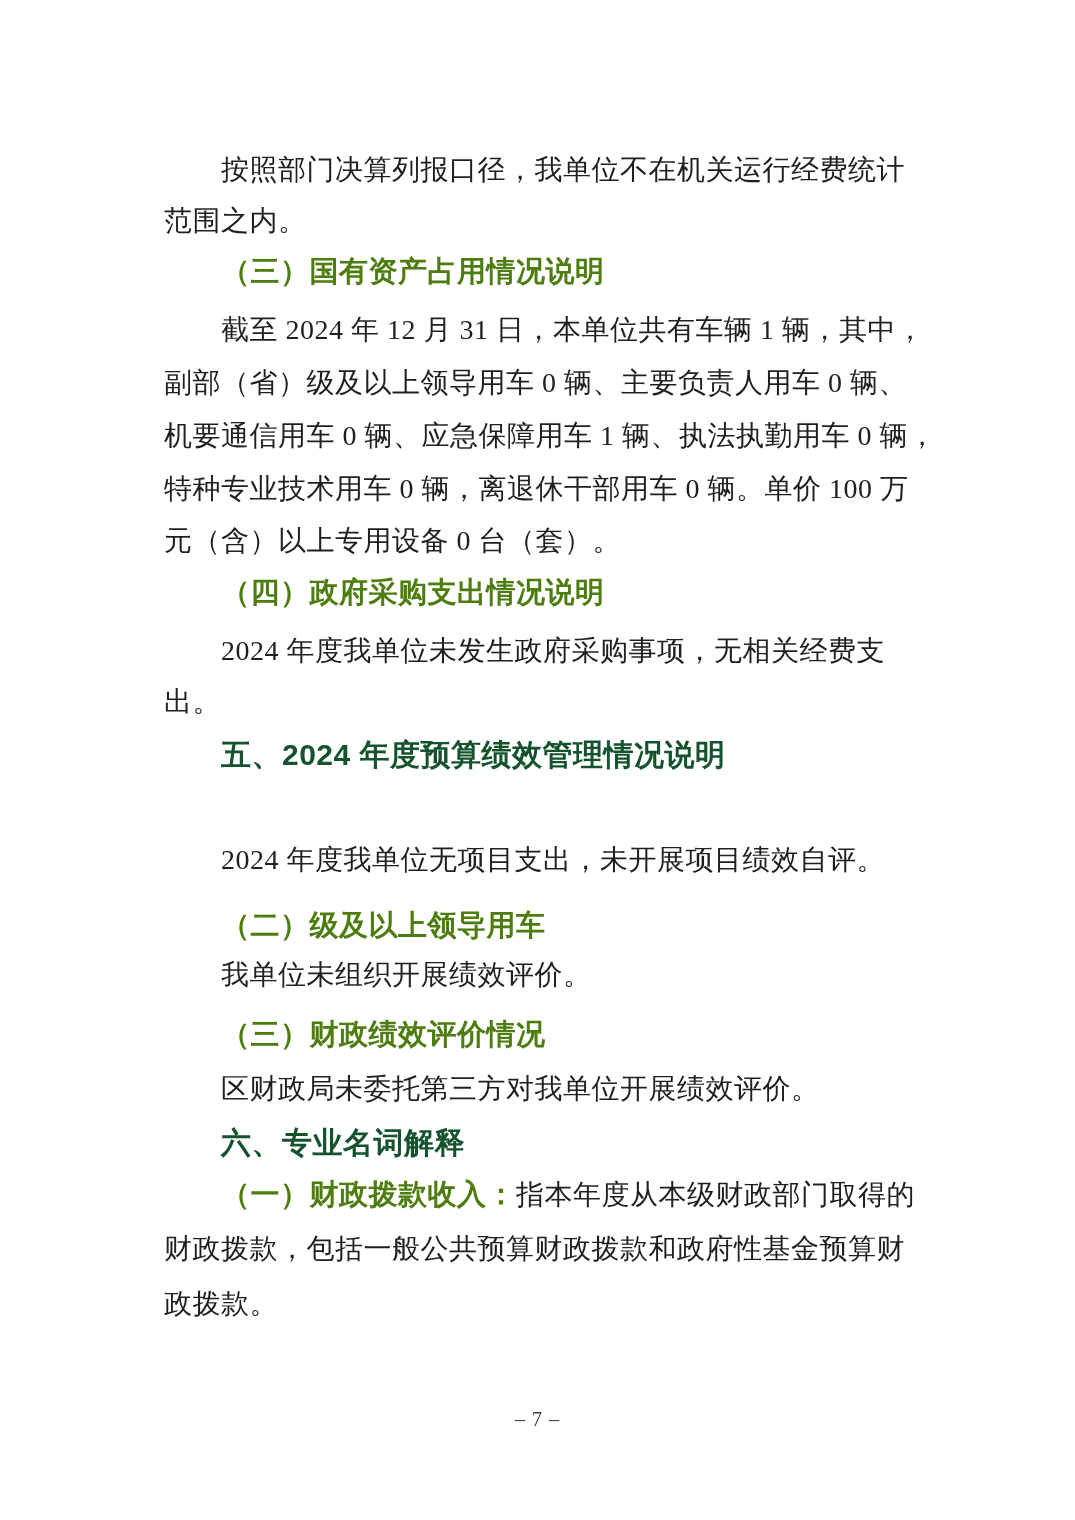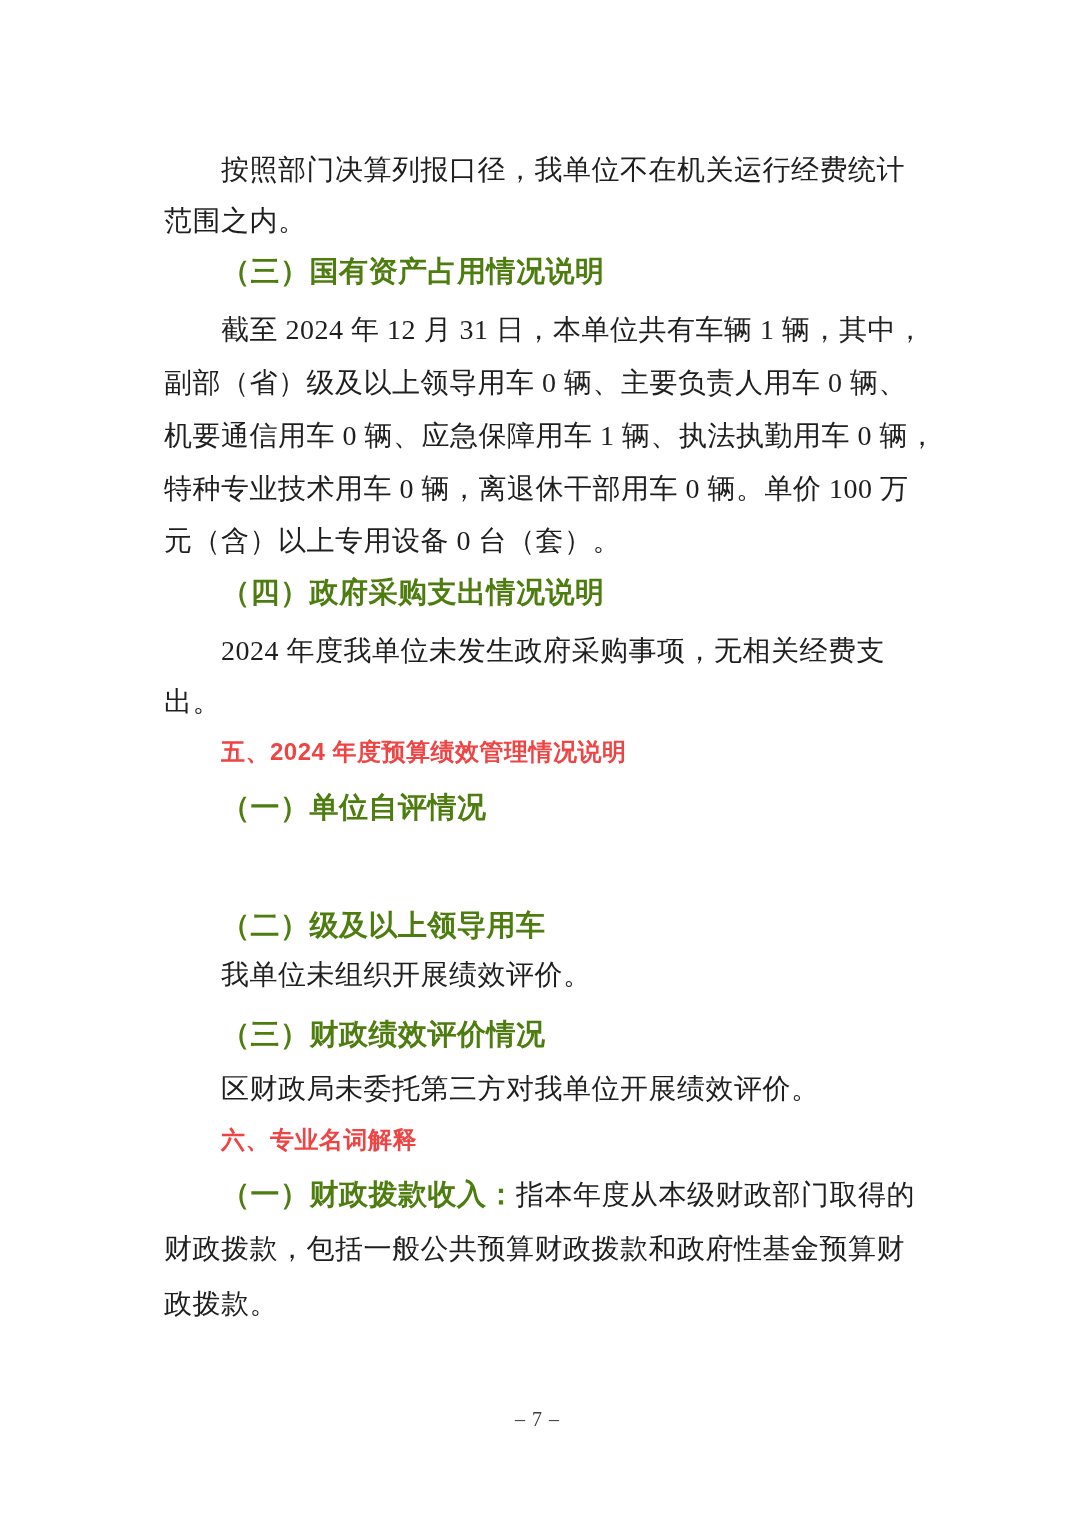--- a/index.html
+++ b/index.html
@@ -31,23 +31,23 @@
   }
   .kai {
     font-family: "Liberation Serif", "DejaVu Serif", serif;
     font-size: 29px;
     font-weight: bold;
     color: #4d7c0f;
     letter-spacing: 0.5px;
   }
   .hei {
     font-family: "Liberation Sans", "DejaVu Sans", sans-serif;
-    font-size: 24px;
+    font-size: 30px;
     font-weight: bold;
-    color: #ef4444;
+    color: #14532d;
     letter-spacing: 0.5px;
   }
   .indent { padding-left: 57px; }
   .footer {
     position: absolute;
     left: 0;
     top: 1408px;
     width: 1075px;
     text-align: center;
     font-family: "Liberation Serif", "DejaVu Serif", serif;
@@ -73,21 +73,21 @@
     <div class="line body" style="top:473px">特种专业技术用车 0 辆，离退休干部用车 0 辆。单价 100 万</div>
     <div class="line body" style="top:525px">元（含）以上专用设备 0 台（套）。</div>
 
     <div class="line kai indent" style="top:576px">（四）政府采购支出情况说明</div>
 
     <div class="line body indent" style="top:635px">2024 年度我单位未发生政府采购事项，无相关经费支</div>
     <div class="line body" style="top:686px">出。</div>
 
     <div class="line hei indent" style="top:738px">五、2024 年度预算绩效管理情况说明</div>
 
-    <div class="line kai indent" style="top:791px">（一）单位自评情况</div>
+    <div class="line body indent" style="top:844px">2024 年度我单位无项目支出，未开展项目绩效自评。</div>
 
     <div class="line kai indent" style="top:909px">（二）级及以上领导用车</div>
     <div class="line body indent" style="top:959px">我单位未组织开展绩效评价。</div>
 
     <div class="line kai indent" style="top:1018px">（三）财政绩效评价情况</div>
     <div class="line body indent" style="top:1073px">区财政局未委托第三方对我单位开展绩效评价。</div>
 
     <div class="line body indent" style="top:1178px">
       <span class="kai">（一）财政拨款收入：</span><span>指本年度从本级财政部门取得的</span>
     </div>

